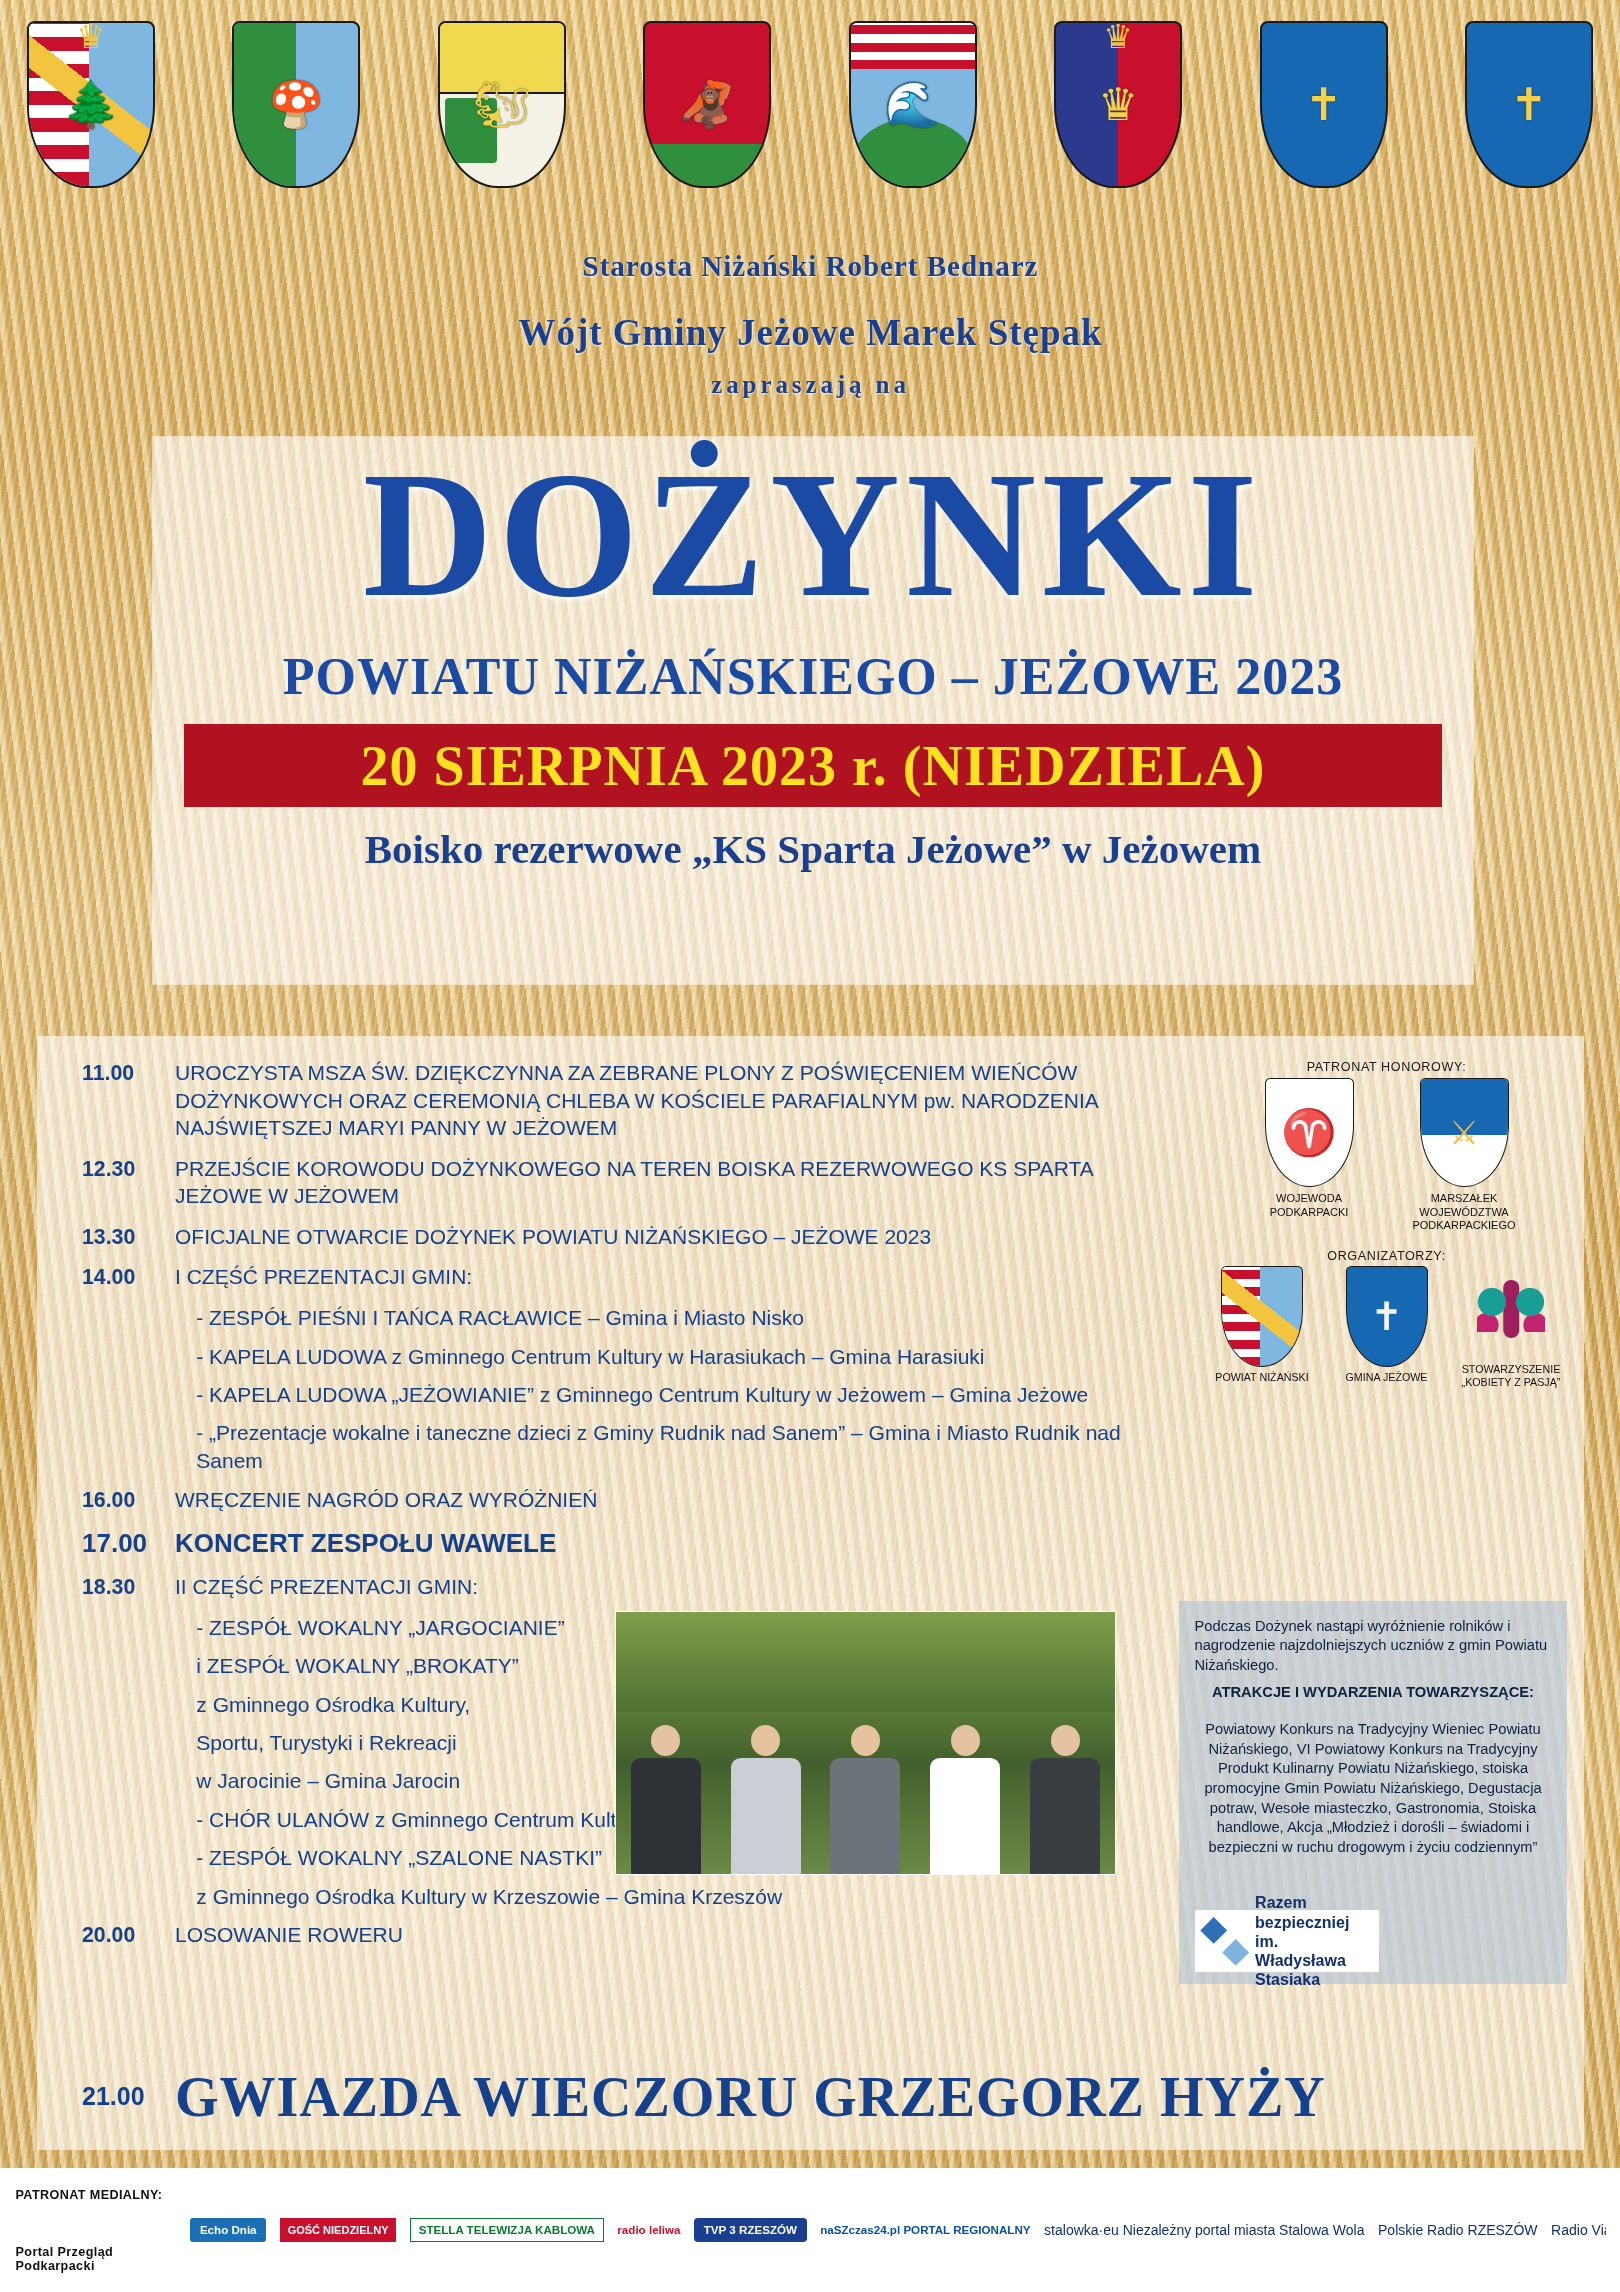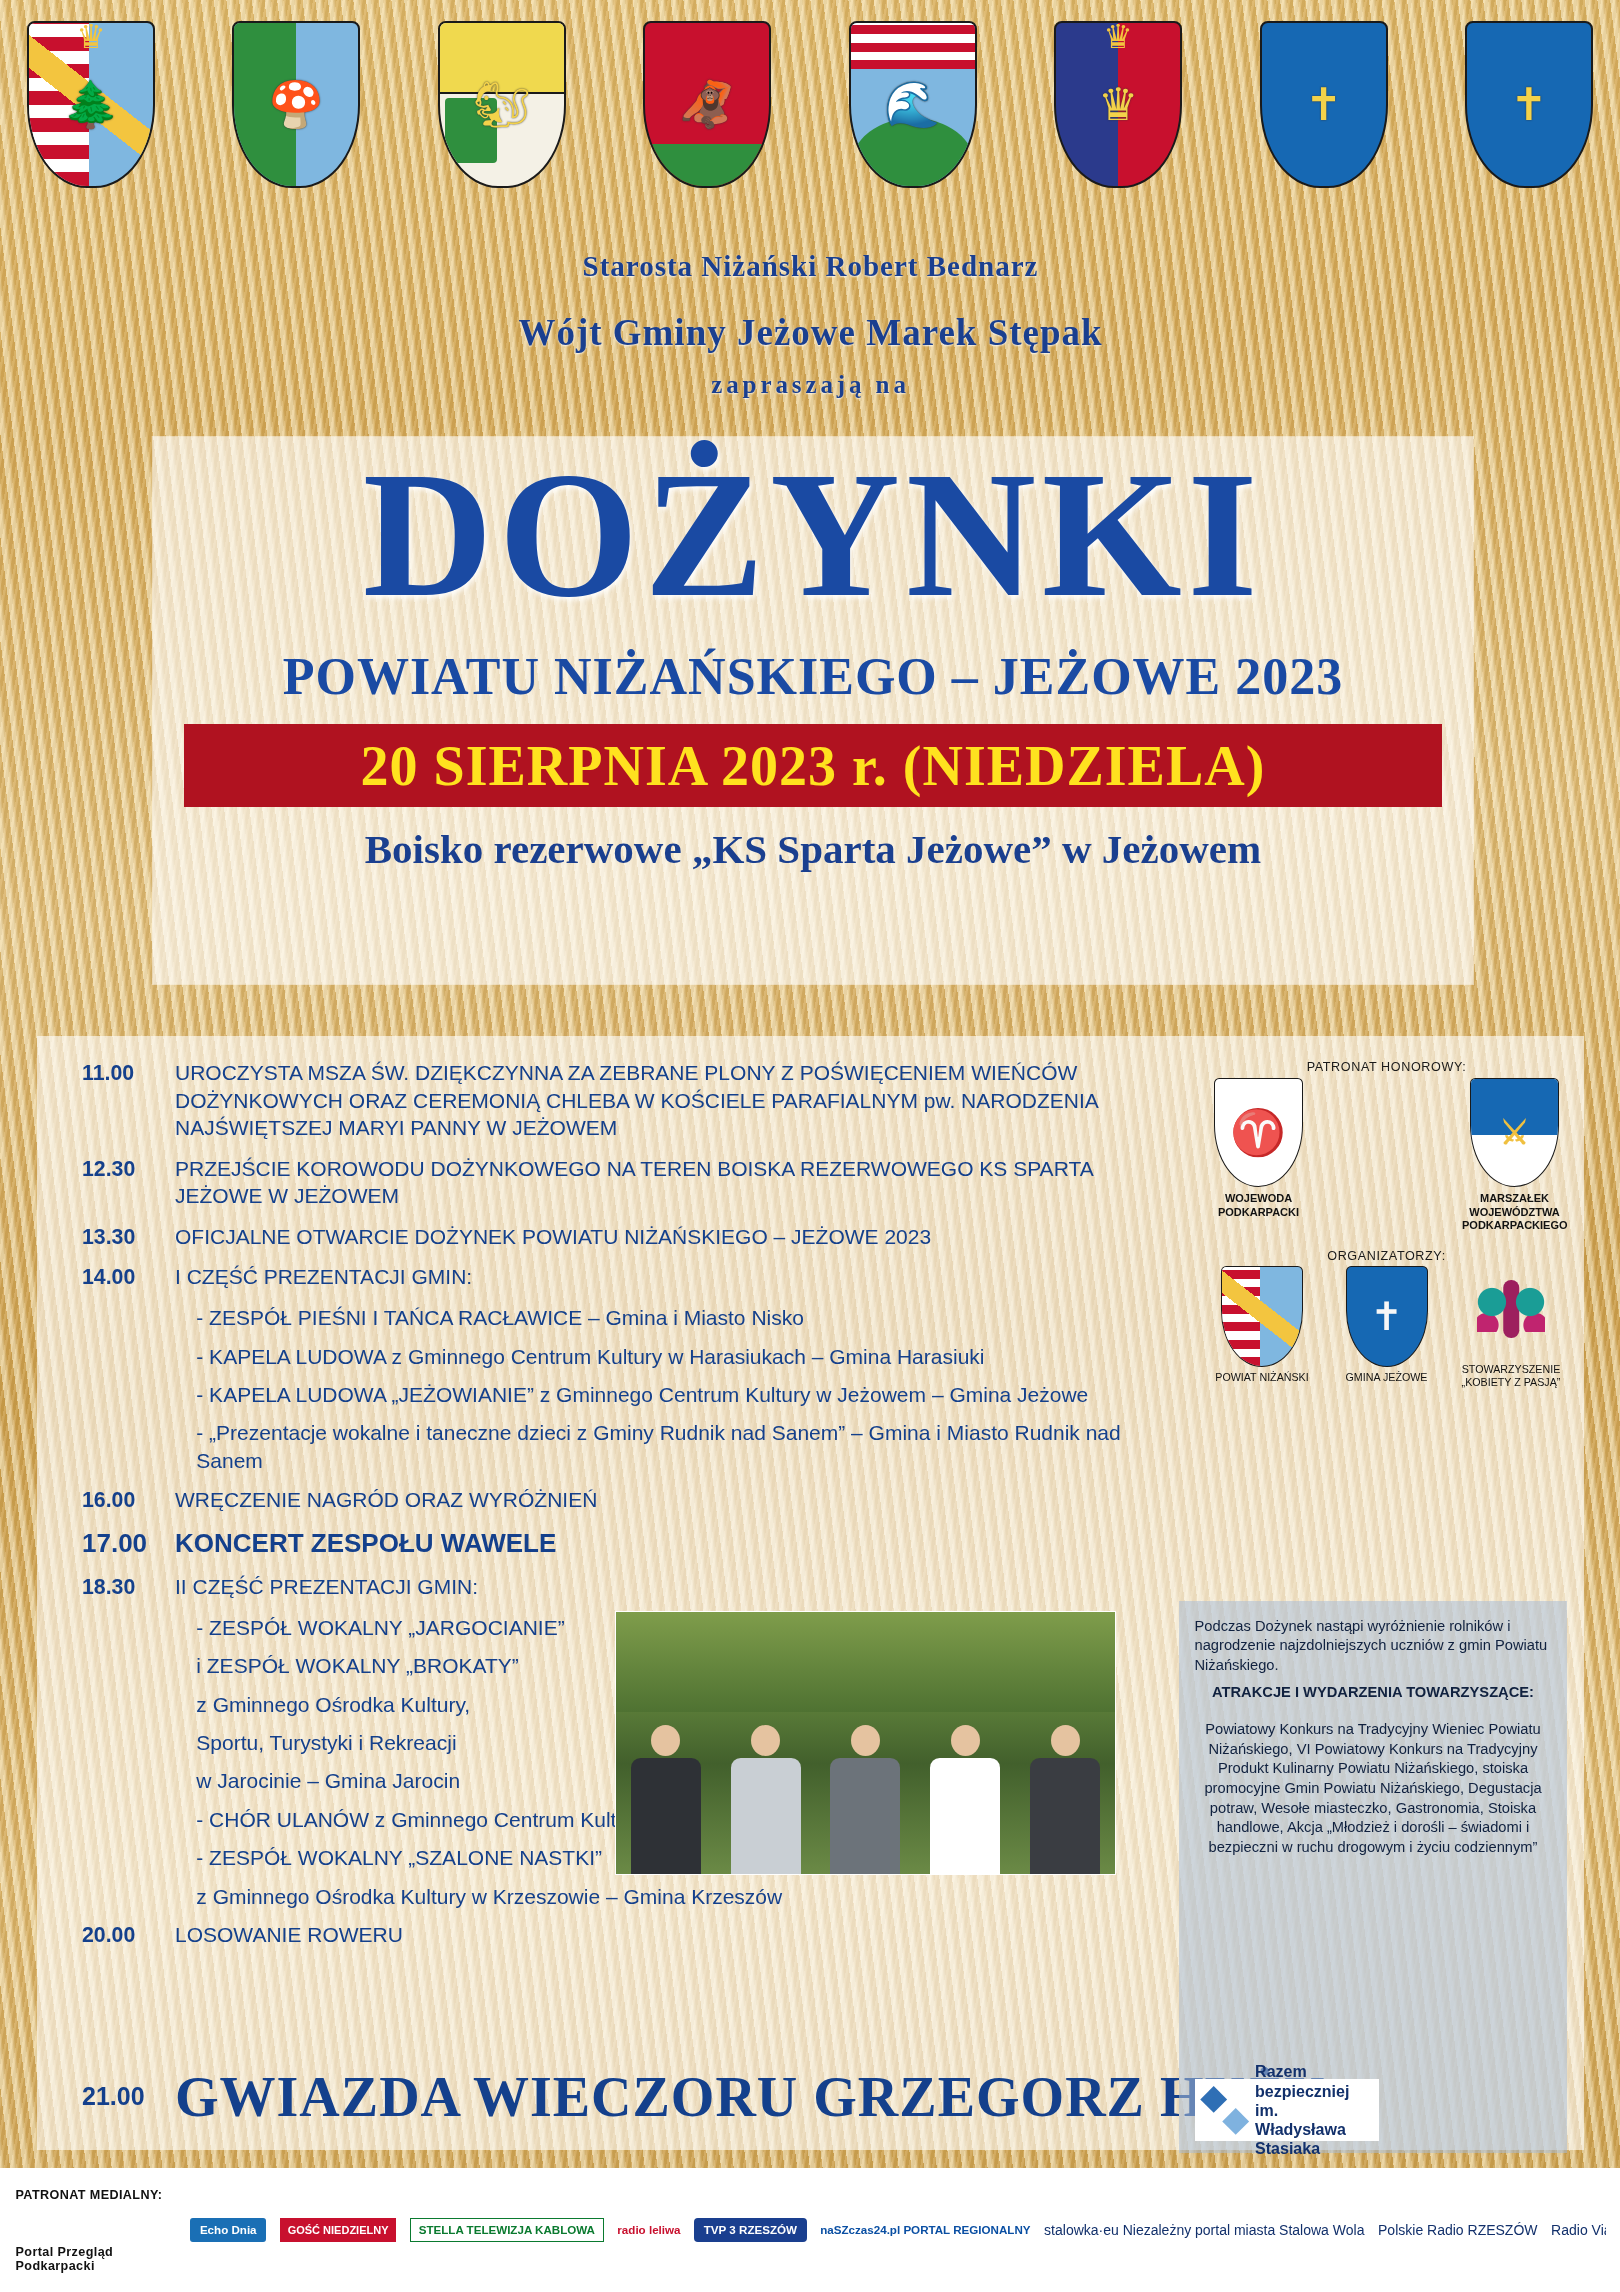--- a/index.html
+++ b/index.html
@@ -131,21 +131,21 @@
   .fig { width:70px; position:relative; }
   .fig .head { width:29px; height:31px; border-radius:50%; background:#e5c3a0; margin:0 auto 1.9px; }
   .fig .body { height:116px; border-radius:9.7px 9.7px 0 0; }
   .fig.f1 .body{background:#2e3136;} .fig.f2 .body{background:#c9cfd4;}
   .fig.f3 .body{background:#6c737a;} .fig.f4 .body{background:#ffffff;}
   .fig.f5 .body{background:#3a3d42;}
 
   
   .patron-box { position:absolute; right:54px; top:1060px; width:361px; text-align:center; }
   .patron-lbl { font-size:12.6px; color:#1a1a1a; letter-spacing:0.6px; margin-bottom:3.9px; }
-  .patron-row { display:flex; justify-content:space-between; gap:50px;font-weight:bold; }
+  .patron-row { display:flex; justify-content:center; gap:50px; }
   .pat-item { width:105px; }
   .pat-shield { width:89px; height:109px; margin:0 auto; border:1.9px solid #1a1a1a;
     border-radius:5.8px 5.8px 49px 49px / 5.8px 5.8px 68px 68px; background:#ffffff;
     position:relative; overflow:hidden; }
   .pat-shield.eagle:after { content:"\2648"; position:absolute; inset:0; display:flex;
     align-items:center; justify-content:center; font-size:45px; color:#d8d8d8; }
   .pat-shield.podk { background:#ffffff; }
   .pat-shield.podk:before{content:"";position:absolute;left:0;top:0;width:100%;height:52%;
     background:#1668b3;}
   .pat-shield.podk:after{content:"\2694";position:absolute;inset:0;display:flex;
@@ -171,21 +171,21 @@
   .org-logo:after{content:"";position:absolute;left:50%;top:5.8px;transform:translateX(-50%);
     width:68px;height:50px;
     background:radial-gradient(circle at 22% 40%,#1a9d96 0 13.6px,transparent 14.6px),
                radial-gradient(circle at 78% 40%,#1a9d96 0 13.6px,transparent 14.6px),
                radial-gradient(circle at 14% 86%,#c0246f 0 11.6px,transparent 12.6px),
                radial-gradient(circle at 86% 86%,#c0246f 0 11.6px,transparent 12.6px);}
   .org-cap { font-size:10.7px; line-height:1.25; margin-top:3.9px; color:#111; text-align:center; }
 
   
   .info-box {
-    position:absolute; right:54px; top:1601px; width:388px; height:552px;
+    position:absolute; right:54px; top:1601px; width:388px; height:383px;
     background:rgba(170,190,215,0.55); padding:15.5px 15.5px 9.7px;
   }
   .info-p { font-size:14.7px; line-height:1.34; color:#10213f; margin:0 0 7.8px; }
   .info-p.center { text-align:center; }
   .info-strong { font-weight:bold; text-align:center; display:block; margin-bottom:17px; }
   .rb-logo { position:absolute; left:15.5px; bottom:11.6px; width:184px; height:62px;
     background:#ffffff; display:flex; align-items:center; gap:7.8px; padding:5.8px 7.8px; }
   .rb-txt { font-size:16px; line-height:1.2; color:#12306b; font-weight:bold; }
   .rb-mark { width:45px; height:45px; position:relative; flex:0 0 45px; }
   .rb-mark:before,.rb-mark:after{content:"";position:absolute;width:19.4px;height:19.4px;}

